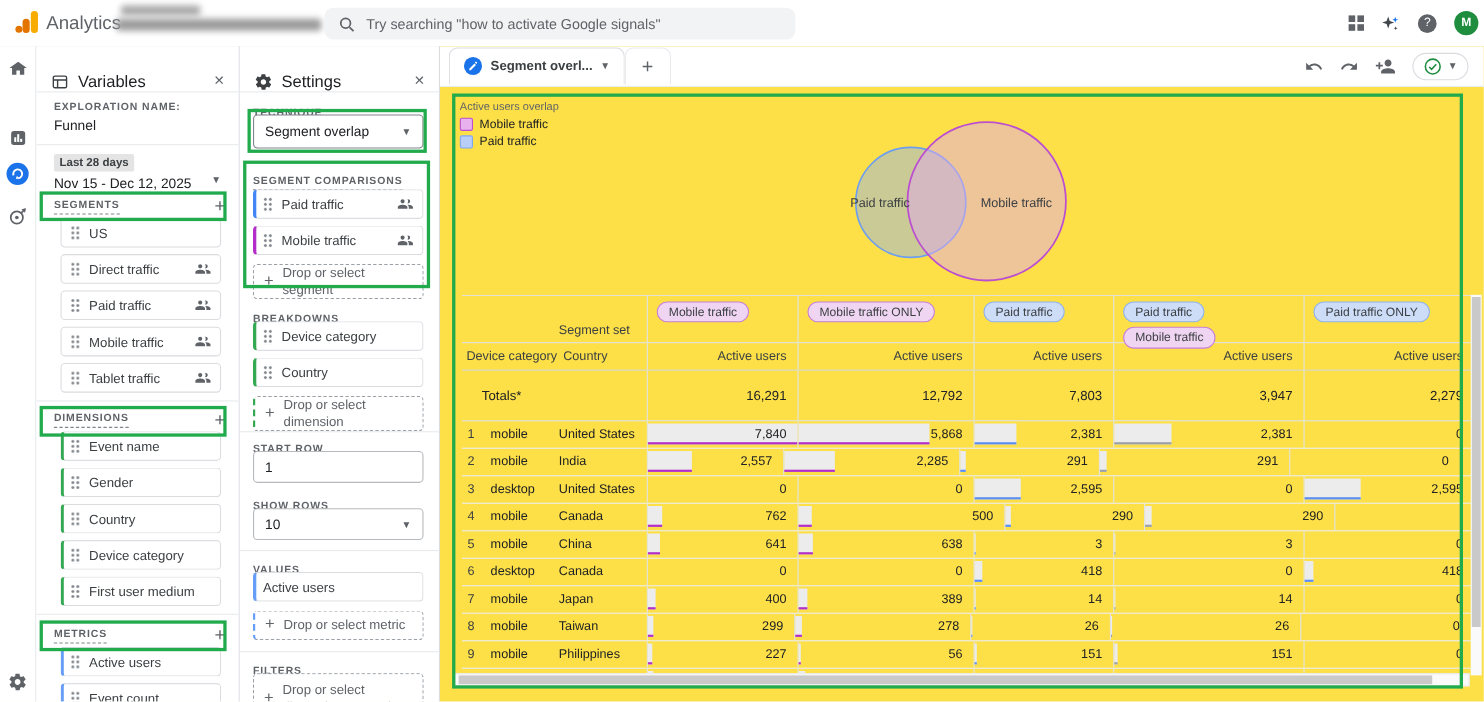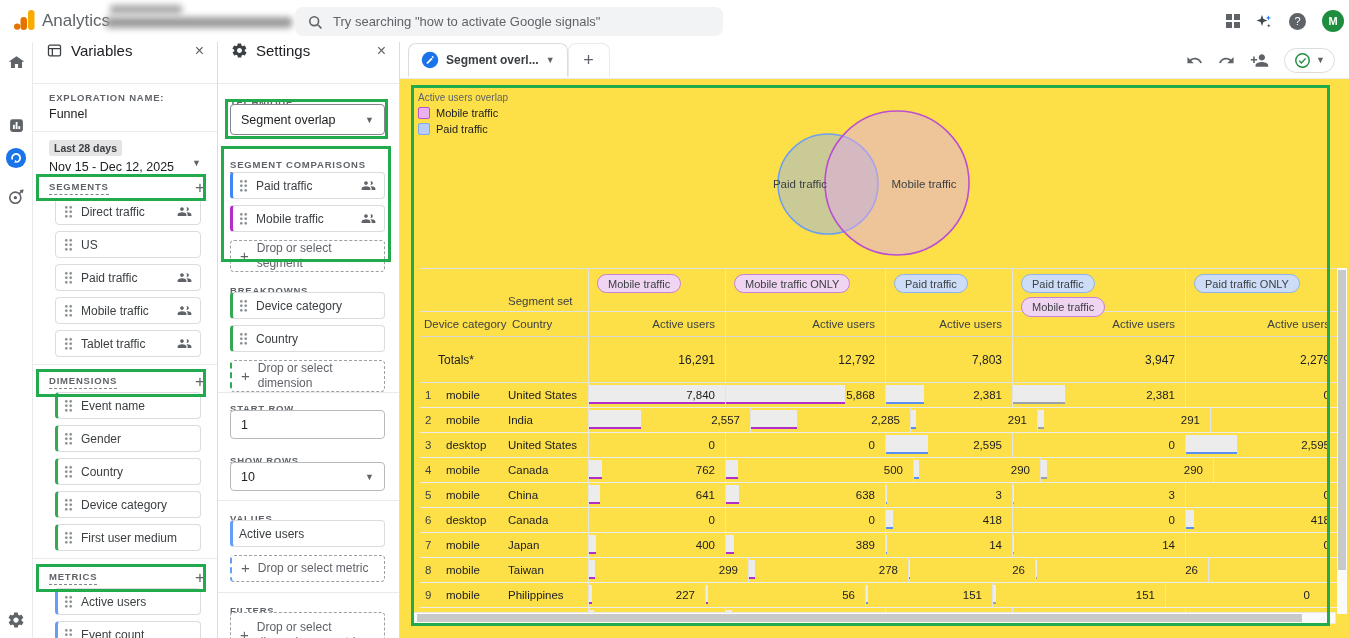--- a/index.html
+++ b/index.html
@@ -20,21 +20,21 @@
   .grid-ic{width:14px;height:14px;display:grid;grid-template-columns:6px 6px;gap:2px;}
   .grid-ic i{width:6px;height:6px;background:#5f6368;}
   .help-ic{width:17px;height:17px;border-radius:50%;background:#5f6368;color:#fff;font-size:11px;display:flex;align-items:center;justify-content:center;}
   .avatar{width:22px;height:22px;border-radius:50%;background:#1e8e3e;color:#fff;font-size:11px;font-weight:bold;display:flex;align-items:center;justify-content:center;}
   
   .rail{position:absolute;left:0;top:42px;width:32px;height:596px;background:#fff;}
   .rail-item{position:absolute;left:0;width:32px;height:30px;display:flex;align-items:center;justify-content:center;}
   
   .vpanel{position:absolute;left:32px;top:42px;width:186px;height:596px;border-left:1px solid #e8eaed;border-right:1px solid #dadce0;background:#fff;overflow:hidden;box-sizing:border-box;}
   .spanel{position:absolute;left:218px;top:42px;width:182px;height:596px;border-right:1px solid #dadce0;background:#fff;overflow:hidden;box-sizing:border-box;}
-  .phead{position:absolute;top:0;left:0;right:0;height:42px;border-bottom:1px solid #e8eaed;display:flex;align-items:flex-start;padding:0 13px;gap:8px;box-sizing:border-box;}
+  .phead{position:absolute;top:0;left:0;right:0;height:42px;border-bottom:1px solid #e8eaed;display:flex;align-items:flex-end;padding:0 13px;gap:8px;box-sizing:border-box;}
   .phead .ptitle{font-size:15px;color:#202124;}
   .pclose{margin-left:auto;font-size:16px;color:#5f6368;cursor:default;}
   .cap{font-size:9.5px;letter-spacing:.8px;color:#5f6368;font-weight:bold;}
   .dashed{border-bottom:1px dashed #80868b;padding-bottom:2px;}
   .chip{height:25px;border:1px solid #dadce0;border-radius:4px;display:flex;align-items:center;gap:8px;padding:0 8px;margin-bottom:6px;background:#fff;font-size:12px;color:#3c4043;box-sizing:content-box;}
   .chip.bl{border-left-width:3px;padding-left:6px;}
   .drag-handle{width:9px;height:14px;background-image:radial-gradient(circle,#80868b 1.1px,rgba(0,0,0,0) 1.4px);background-size:4.5px 4.5px;flex:0 0 auto;}
   .people{margin-left:auto;flex:0 0 auto;}
   .drop{min-height:25px;border:1px dashed #9aa0a6;border-radius:4px;display:flex;align-items:center;gap:8px;padding:0 9px;font-size:12px;color:#5f6368;background:#fff;line-height:1.25;}
   .drop .plus{font-size:15px;color:#5f6368;}
@@ -217,28 +217,28 @@
       <div class="drange">Nov 15 - Dec 12, 2025</div>
     </div>
     <span class="v-date-caret">▼</span>
     <div class="sechead" style="top:136px">
       <span class="cap dashed">SEGMENTS</span>
       <span class="plus">+</span>
     </div>
     <div class="v-list" style="top:156px" id="v-seg-list">
         <div class="chip">
           <span class="drag-handle"></span>
+          <span>US</span>
+        </div>
+        <div class="chip">
+          <span class="drag-handle"></span>
           <span>Direct traffic</span>
           <svg class="people" width="15" height="15" viewBox="0 0 24 24" fill="#5f6368">
             <path d="M16 11c1.66 0 2.99-1.34 2.99-3S17.66 5 16 5c-.33 0-.65.05-.96.14.6.82.96 1.81.96 2.86s-.36 2.04-.96 2.86c.31.09.63.14.96.14zm-8 0c1.66 0 2.99-1.34 2.99-3S9.66 5 8 5 5 6.34 5 8s1.34 3 3 3zm0 2c-2.33 0-7 1.17-7 3.5V19h14v-2.5c0-2.33-4.67-3.5-7-3.5zm8 0c-.29 0-.62.02-.97.05 1.16.84 1.97 1.97 1.97 3.45V19h6v-2.5c0-2.33-4.67-3.5-7-3.5z"></path>
           </svg>
-        </div>
-        <div class="chip">
-          <span class="drag-handle"></span>
-          <span>US</span>
         </div>
         <div class="chip">
           <span class="drag-handle"></span>
           <span>Paid traffic</span>
           <svg class="people" width="15" height="15" viewBox="0 0 24 24" fill="#5f6368">
             <path d="M16 11c1.66 0 2.99-1.34 2.99-3S17.66 5 16 5c-.33 0-.65.05-.96.14.6.82.96 1.81.96 2.86s-.36 2.04-.96 2.86c.31.09.63.14.96.14zm-8 0c1.66 0 2.99-1.34 2.99-3S9.66 5 8 5 5 6.34 5 8s1.34 3 3 3zm0 2c-2.33 0-7 1.17-7 3.5V19h14v-2.5c0-2.33-4.67-3.5-7-3.5zm8 0c-.29 0-.62.02-.97.05 1.16.84 1.97 1.97 1.97 3.45V19h6v-2.5c0-2.33-4.67-3.5-7-3.5z"></path>
           </svg>
         </div>
         <div class="chip">
           <span class="drag-handle"></span>
@@ -502,21 +502,21 @@
               <span class="val">2,381</span>
             </div>
             <div class="tc m cell-m" style="width:155px">
               <span class="val">0</span>
             </div>
           </div>
           <div class="trow tdata">
             <div class="tc c-idx">2</div>
             <div class="tc c-dev">mobile</div>
             <div class="tc c-cty">India</div>
-            <div class="tc m cell-m" style="width:162px">
+            <div class="tc m cell-m" style="width:124px">
               <span class="bar bb-mag" style="width:32.6%"></span>
               <span class="val">2,557</span>
             </div>
             <div class="tc m cell-m" style="width:160px">
               <span class="bar bb-mag" style="width:29.1%"></span>
               <span class="val">2,285</span>
             </div>
             <div class="tc m cell-m" style="width:127px">
               <span class="bar bb-blue" style="width:3.7%"></span>
               <span class="val">291</span>
@@ -642,21 +642,21 @@
               <span class="val">14</span>
             </div>
             <div class="tc m cell-m" style="width:155px">
               <span class="val">0</span>
             </div>
           </div>
           <div class="trow tdata">
             <div class="tc c-idx">8</div>
             <div class="tc c-dev">mobile</div>
             <div class="tc c-cty">Taiwan</div>
-            <div class="tc m cell-m" style="width:160px">
+            <div class="tc m cell-m" style="width:134px">
               <span class="bar bb-mag" style="width:3.8%"></span>
               <span class="val">299</span>
             </div>
             <div class="tc m cell-m" style="width:160px">
               <span class="bar bb-mag" style="width:3.5%"></span>
               <span class="val">278</span>
             </div>
             <div class="tc m cell-m" style="width:127px">
               <span class="bar bb-blue" style="width:0.6%"></span>
               <span class="val">26</span>
@@ -666,21 +666,21 @@
               <span class="val">26</span>
             </div>
             <div class="tc m cell-m" style="width:155px">
               <span class="val">0</span>
             </div>
           </div>
           <div class="trow tdata">
             <div class="tc c-idx">9</div>
             <div class="tc c-dev">mobile</div>
             <div class="tc c-cty">Philippines</div>
-            <div class="tc m cell-m" style="width:117px">
+            <div class="tc m cell-m" style="width:137px">
               <span class="bar bb-mag" style="width:2.9%"></span>
               <span class="val">227</span>
             </div>
             <div class="tc m cell-m" style="width:160px">
               <span class="bar bb-mag" style="width:1.0%"></span>
               <span class="val">56</span>
             </div>
             <div class="tc m cell-m" style="width:127px">
               <span class="bar bb-blue" style="width:1.9%"></span>
               <span class="val">151</span>

